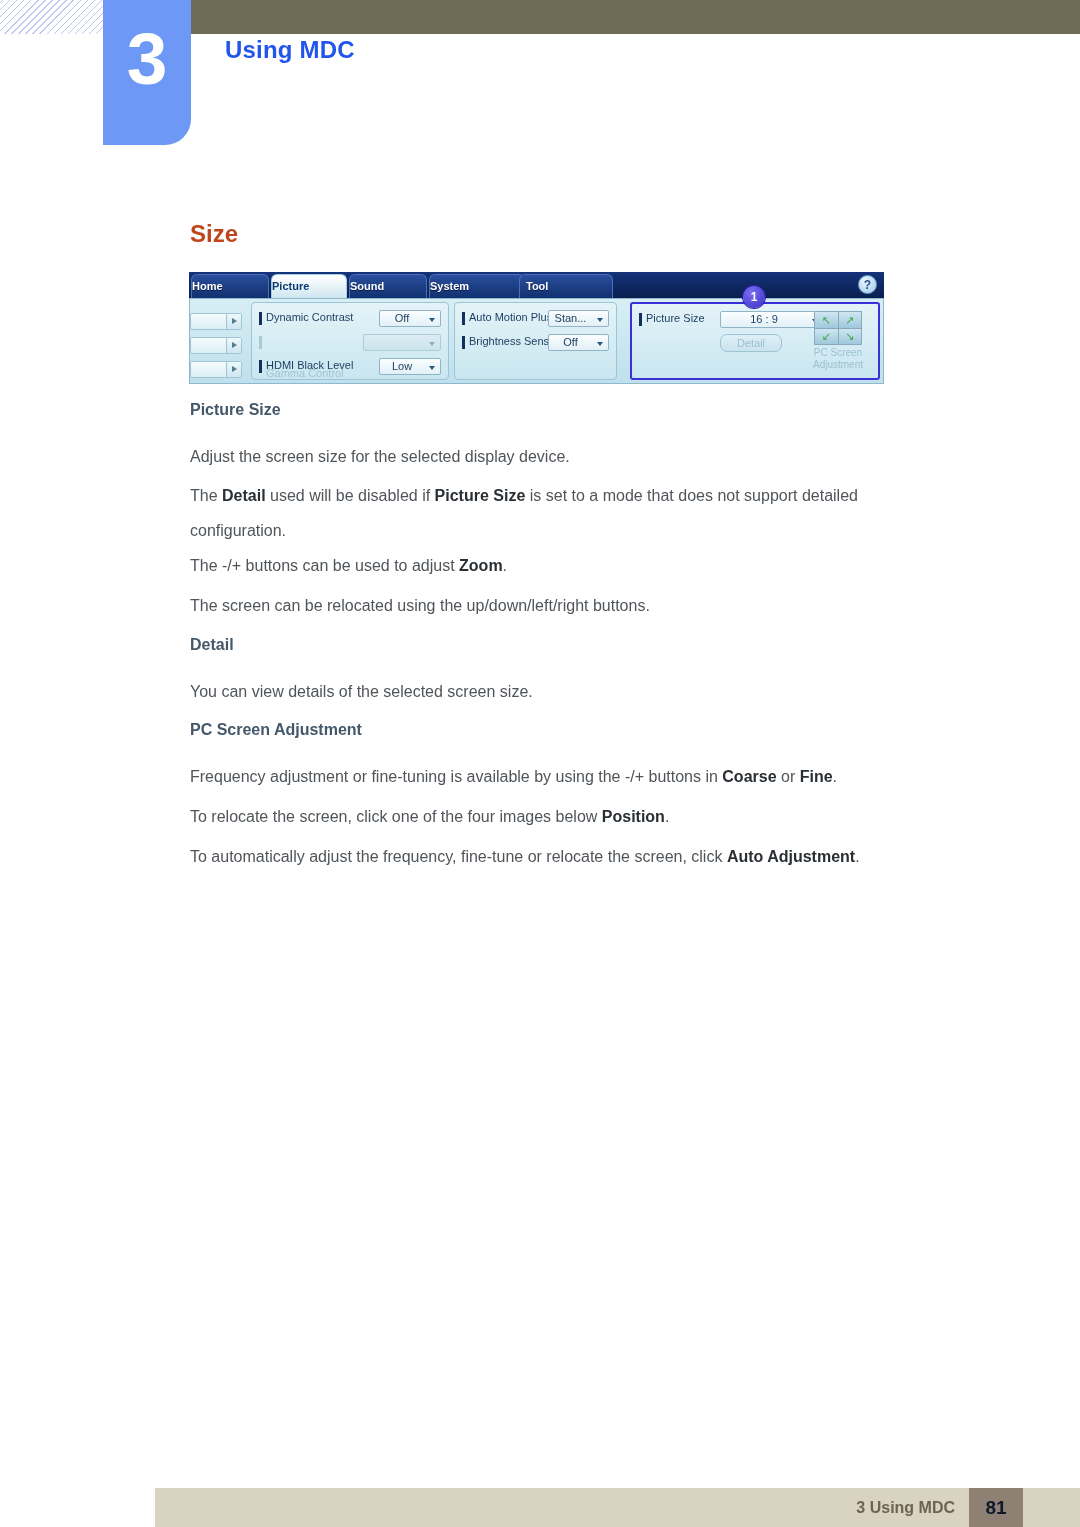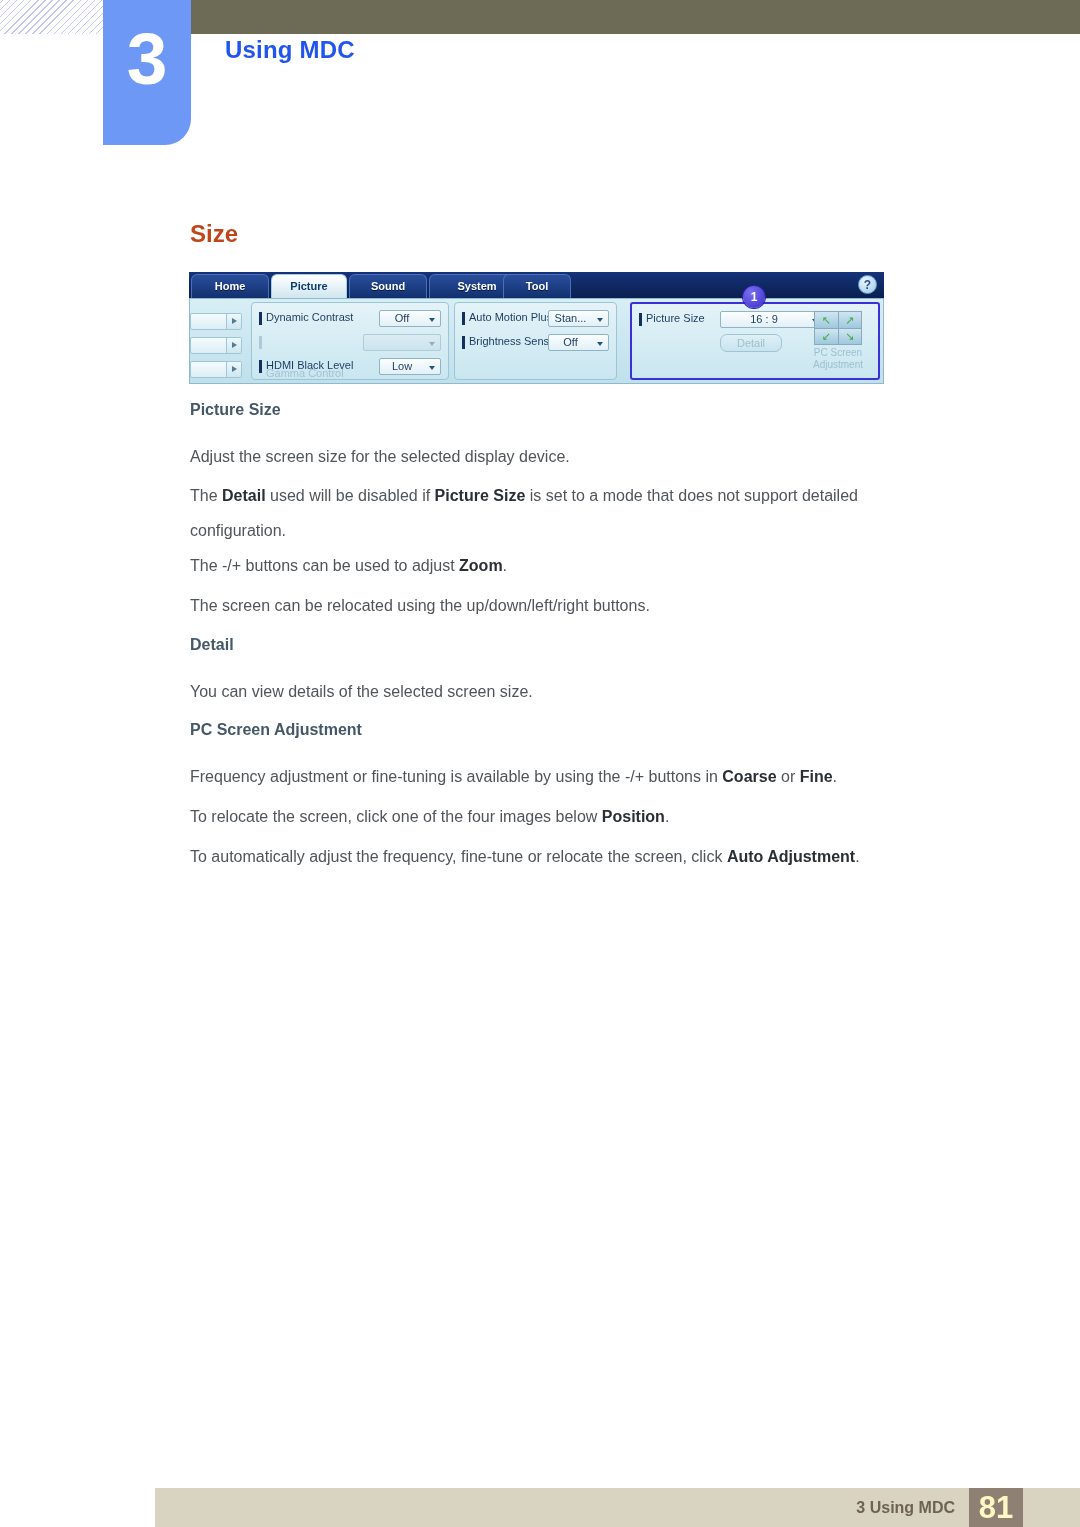--- a/index.html
+++ b/index.html
@@ -88,40 +88,39 @@
     background: linear-gradient(#15337a, #0b1f4f);
   }
   .mdc-tab {
     position: absolute;
     top: 2px;
     height: 24px;
     border-radius: 6px 6px 0 0;
     font-size: 11px;
     font-weight: bold;
     color: #ffffff;
-    text-align: center;
     line-height: 22px;
     background: linear-gradient(#2a4e9c, #11306f);
     border: 1px solid #4b6fbb;
     border-bottom: none;
     box-sizing: border-box;
     text-shadow: 0 1px 0 #0a1a40;
   }
   .mdc-tab.active {
     background: linear-gradient(#ffffff, #cfe6ef);
     color: #0d3c72;
     border: 1px solid #9fd1e2;
     border-bottom: none;
     text-shadow: none;
   }
   .tab-home   { left: 2px;   width: 78px; }
   .tab-pic    { left: 82px;  width: 76px; }
   .tab-snd    { left: 160px; width: 78px; }
   .tab-sys    { left: 240px; width: 96px; }
-  .tab-tool   { left: 314px; width: 68px; }
+  .tab-tool   { left: 330px; width: 94px; padding-left: 6px; }
 
   .help-icon {
     position: absolute;
     right: 7px; top: 3px;
     width: 19px; height: 19px;
     border-radius: 50%;
     background: radial-gradient(circle at 35% 30%, #e8f6ff, #9fc8e6);
     border: 1px solid #6ea7cf;
     color: #2a4f8f;
     font-size: 12px;
@@ -345,22 +344,22 @@
     right: 125px; top: 1499px;
     font-size: 16px;
     color: #6e6353;
     font-weight: bold;
   }
   .footer-page {
     position: absolute;
     left: 969px; top: 1488px;
     width: 54px; height: 39px;
     background: #8e8173;
-    color: #fef9c3;
-    font-size: 31px;
+    color: #0f172a;
+    font-size: 19px;
     font-weight: bold;
     text-align: center;
     line-height: 39px;
   }
 </style>
 </head>
 <body>
 
 <div class="hatch"></div>
 

